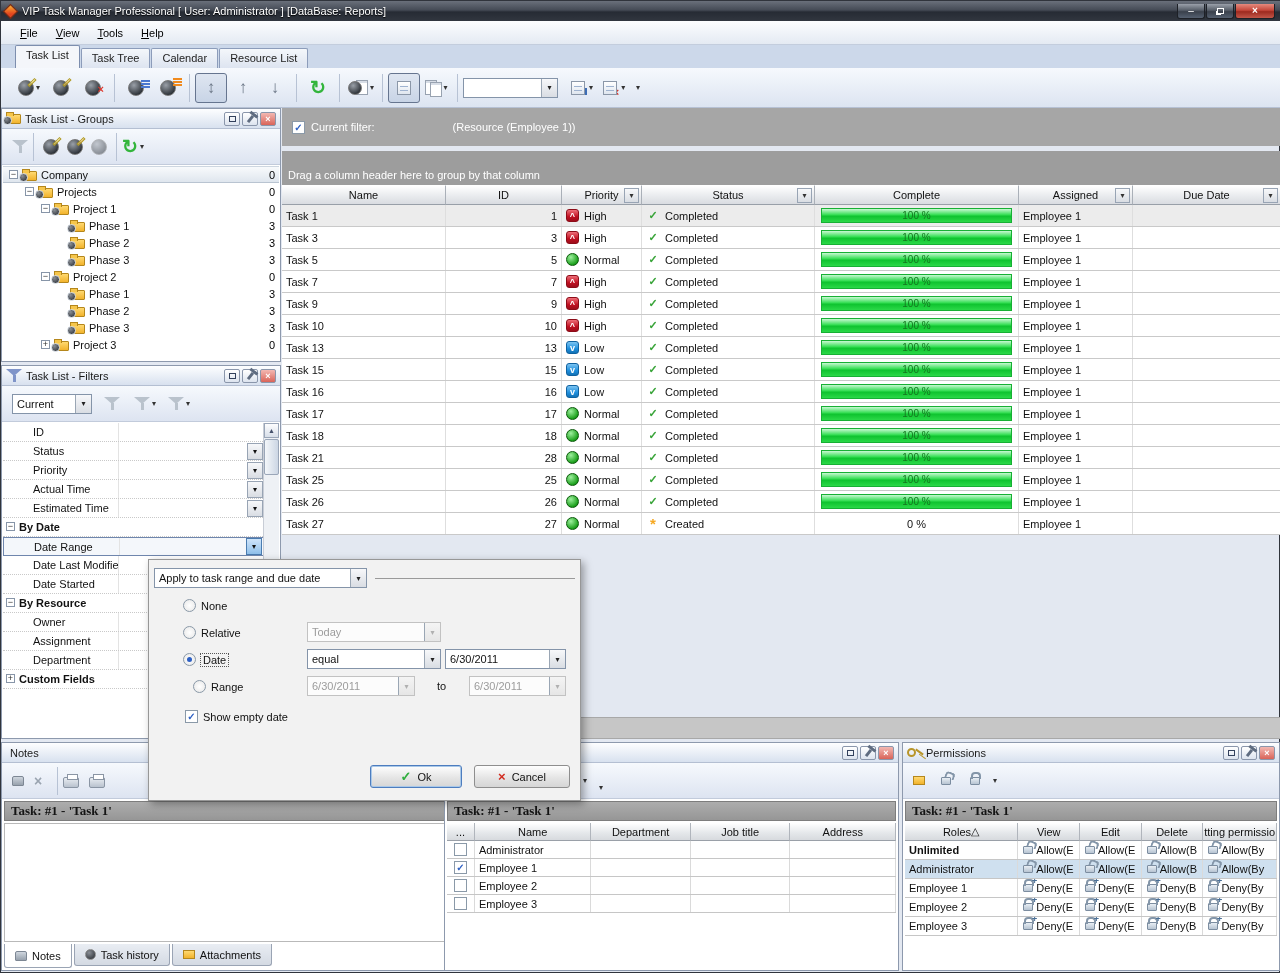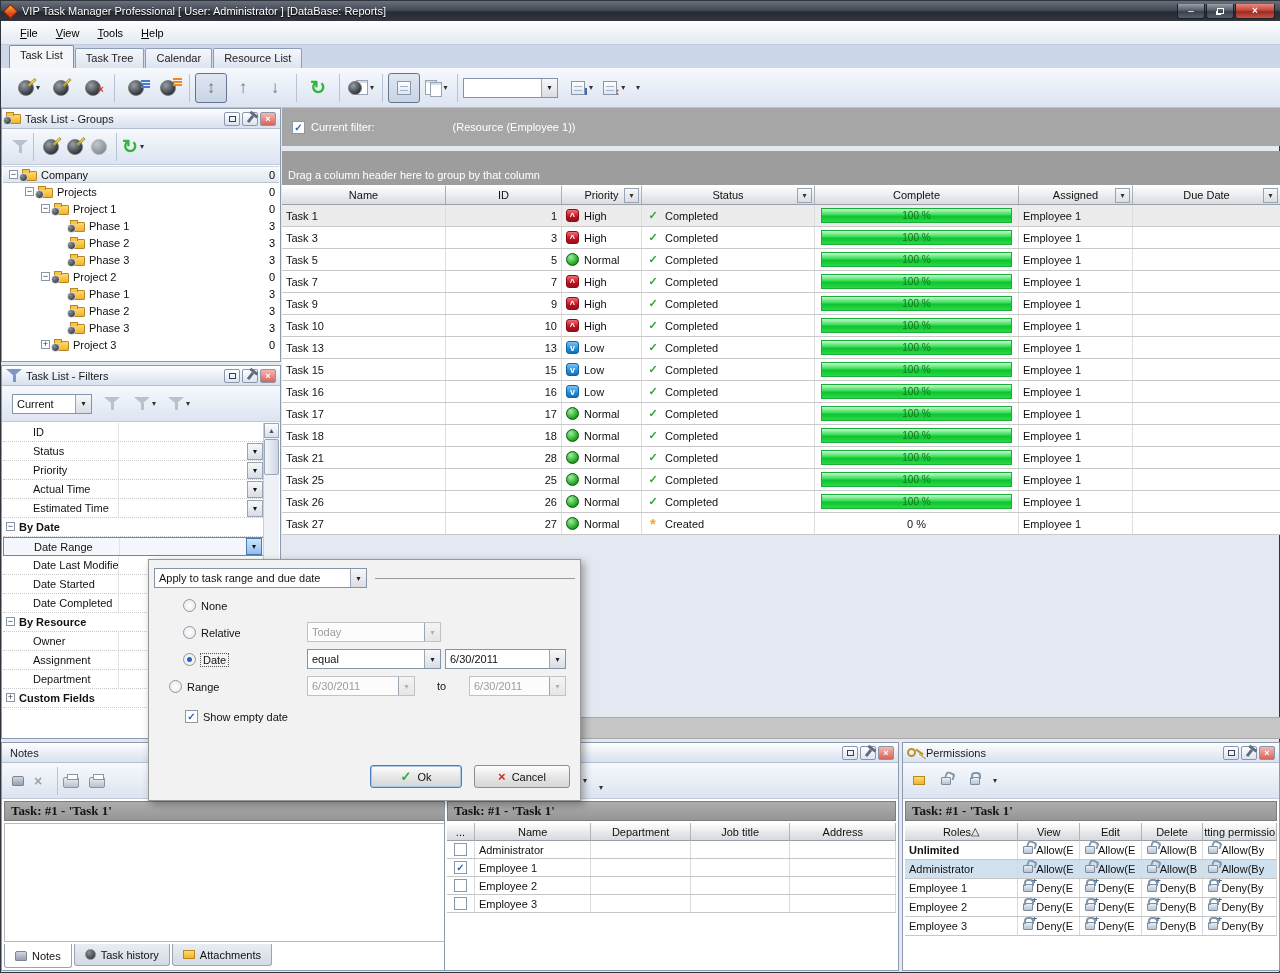--- a/index.html
+++ b/index.html
@@ -20,21 +20,21 @@
     border-radius:0 0 3px 3px; background:linear-gradient(#9aa0aa,#565d68 45%,#3a414c 55%,#556070);
     color:#fff; font-size:10px; line-height:13px; text-align:center; }
   .win-btn.close { width:40px; background:linear-gradient(#e58a7e,#c4473a 45%,#9e2a1f 55%,#c25648); font-weight:bold; }
   .win-btn .sq { display:inline-block; width:7px; height:6px; border:1px solid #fff; box-shadow:-2px 2px 0 -1px #fff; margin-top:3px; }
 
   
   #menubar { left:0; top:20px; width:1280px; height:24px;
     background:linear-gradient(#fcfdfe,#e4eaf3); border-bottom:1px solid #c3cddd;
     display:flex; align-items:center; padding-left:10px; }
   .menu-item { padding:3px 9px; color:#000; }
-  #tabstrip { left:0; top:44px; width:1280px; height:23px; background:#ccd8ea; display:flex; align-items:flex-end; padding-left:8px; }
+  #tabstrip { left:0; top:44px; width:1280px; height:23px; background:#ccd8ea; display:flex; align-items:flex-end; padding-left:14px; }
   .vtab { height:20px; padding:3px 10px 0 10px; margin-right:1px; border:1px solid #8c9cba; border-bottom:none;
     border-radius:2px 2px 0 0; background:linear-gradient(#f4f7fb,#dde4f0); color:#222; }
   .vtab.active { height:23px; background:#f4f6fa; border-color:#7d8eae; font-size:11px; }
   #toolbar { left:0; top:67px; width:1280px; height:40px;
     background:linear-gradient(#f6f9fd,#dce4f1); border-bottom:1px solid #b6c1d4;
     display:flex; align-items:center; padding-left:12px; }
   .tsep { width:1px; height:28px; background:#b7c2d4; margin:0 5px; flex:none; }
   .tbtn { position:relative; height:30px; min-width:32px; border-radius:3px; display:flex; align-items:center; justify-content:center; flex:none; padding:0 3px; }
   .tbtn.pressed { border:1px solid #66758f; background:linear-gradient(#dfe6f1,#c8d4e6); }
   .orb { position:relative; width:16px; height:16px; border-radius:50%;
@@ -443,24 +443,20 @@
           <span class="fdrop">▾</span>
         </div>
         <div class="f-row">
           <span class="flabel">Date Last Modified</span>
           <span class="fval"></span>
         </div>
         <div class="f-row">
           <span class="flabel">Date Started</span>
           <span class="fval"></span>
         </div>
-        <div class="f-row">
-          <span class="flabel">Date Completed</span>
-          <span class="fval"></span>
-        </div>
         <div class="f-row group">
           <span class="gtoggle">−</span>
           <span class="flabel">By Resource</span>
         </div>
         <div class="f-row">
           <span class="flabel">Owner</span>
           <span class="fval"></span>
         </div>
         <div class="f-row">
           <span class="flabel">Assignment</span>
@@ -1007,21 +1003,21 @@
     </div>
     <div class="combo" style="position:absolute;left:158px;top:89px;width:134px">
       <span class="cval">equal</span>
       <span class="cbtn">▾</span>
     </div>
     <div class="combo" style="position:absolute;left:296px;top:89px;width:121px">
       <span class="cval">6/30/2011</span>
       <span class="cbtn">▾</span>
     </div>
 
-    <div class="dlg-row" style="left:20px;top:120px">
+    <div class="dlg-row" style="left:44px;top:120px">
       <span class="radio"></span>
       <span>Range</span>
     </div>
     <div class="combo disabled" style="position:absolute;left:158px;top:116px;width:108px">
       <span class="cval">6/30/2011</span>
       <span class="cbtn">▾</span>
     </div>
     <span class="abs" style="left:288px;top:120px">to</span>
     <div class="combo disabled" style="position:absolute;left:320px;top:116px;width:97px">
       <span class="cval">6/30/2011</span>

